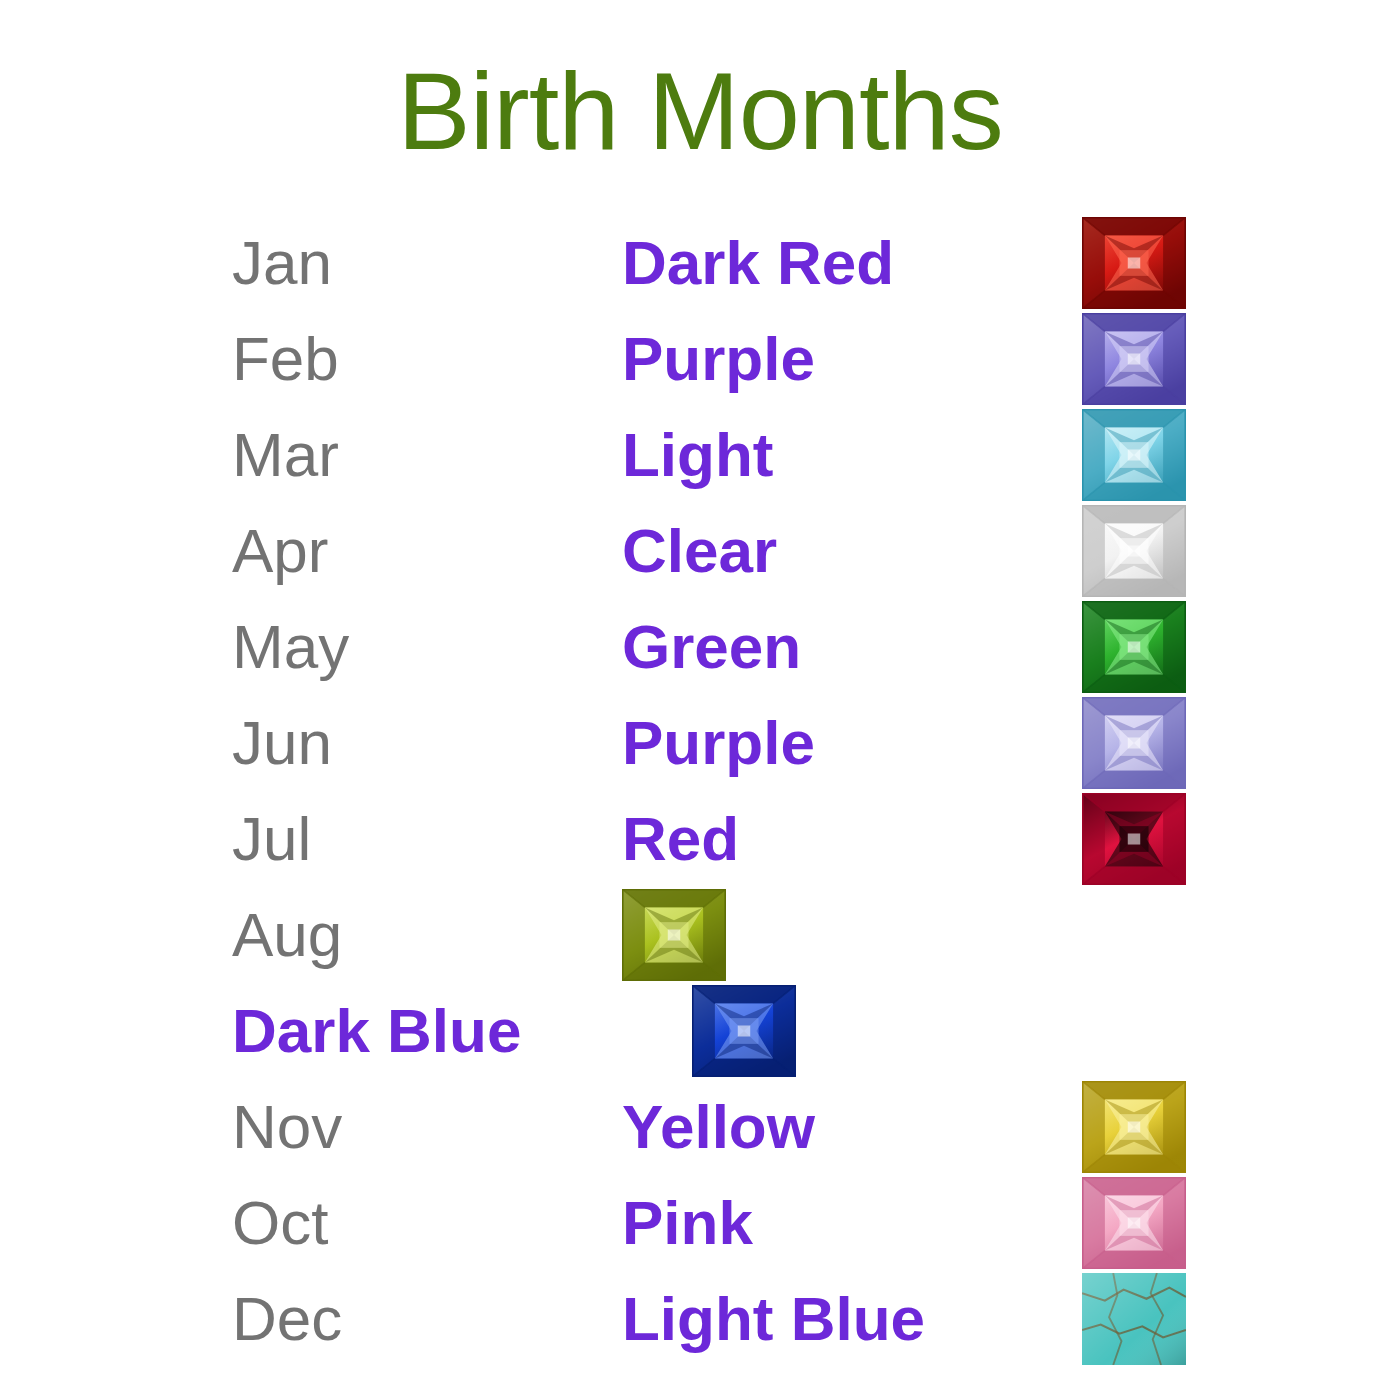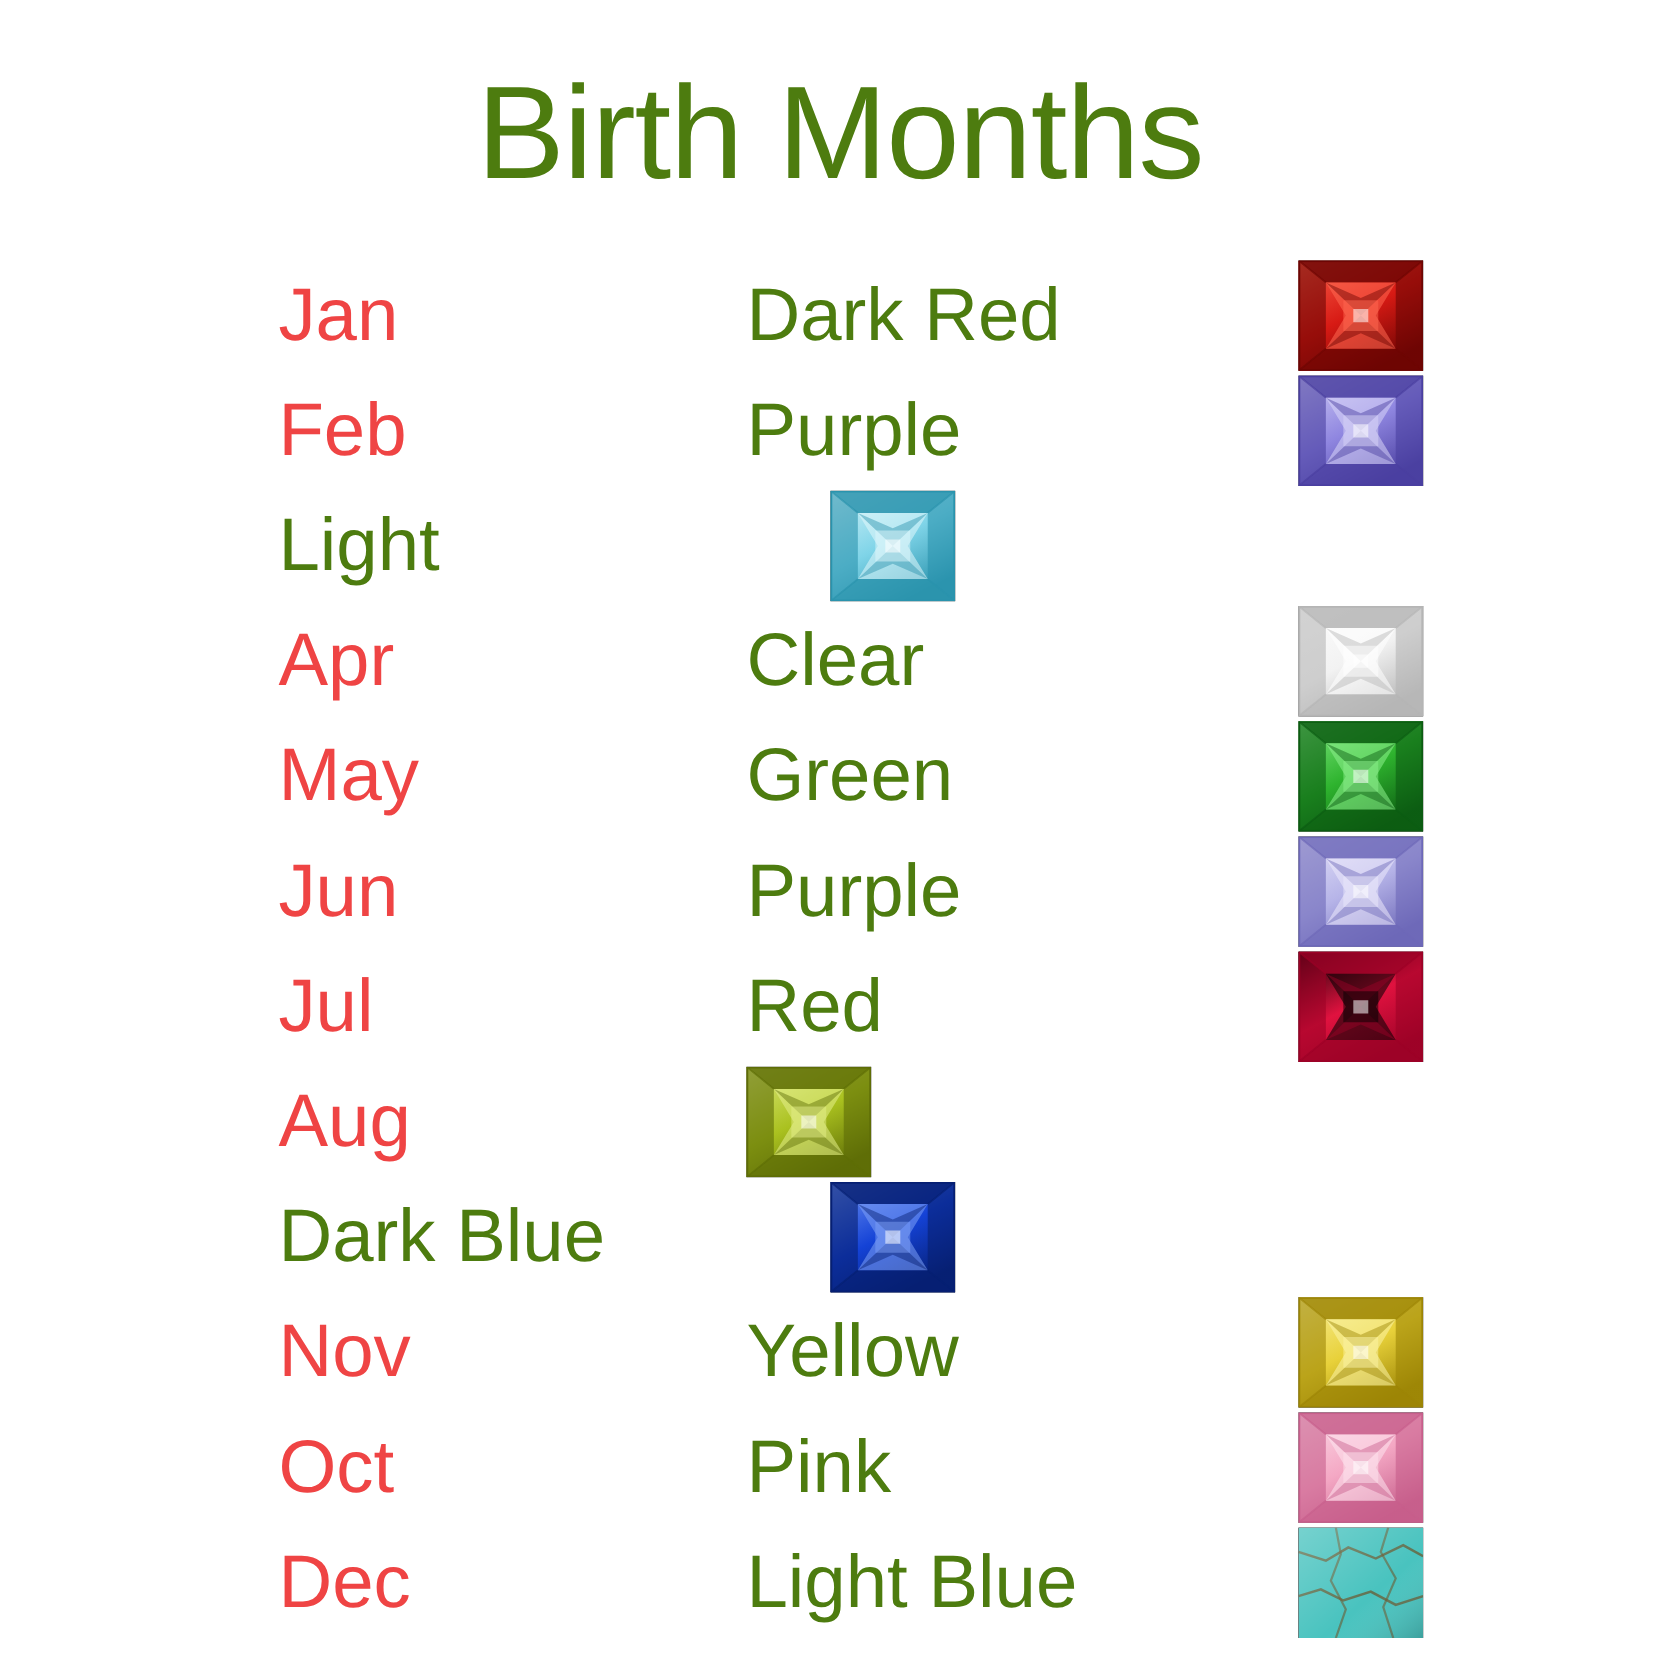--- a/index.html
+++ b/index.html
@@ -40,29 +40,30 @@
   }
   .row {
     display: flex;
     align-items: center;
     height: 96px;
   }
   .cell-month {
     width: 390px;
     font-size: 62px;
     line-height: 1;
-    color: #ef4444;
+    color: #737373;
     white-space: nowrap;
   }
   .cell-color {
     width: 460px;
     font-size: 62px;
     line-height: 1;
-    color: #4d7c0f;
+    color: #6d28d9;
     white-space: nowrap;
+    font-weight: bold;
   }
   .cell-gem {
     width: 130px;
     display: flex;
     align-items: center;
     justify-content: flex-start;
   }
   .gem {
     position: relative;
     width: 104px;
@@ -140,20 +141,21 @@
     <polygon points="22,80 50,66 78,80 50,50" fill="#4a3fa0" opacity="0.45"></polygon>
     <polygon points="36,36 64,36 64,64 36,64" fill="#d9d5f7" opacity="0.5"></polygon>
     <polygon points="44,44 56,44 56,56 44,56" fill="#ffffff" opacity="0.55"></polygon>
     <path d="M0,0 L22,20 M100,0 L78,20 M0,100 L22,80 M100,100 L78,80" stroke="#4a3fa0" stroke-width="1.5" opacity="0.7" fill="none"></path>
     <rect x="0" y="0" width="100" height="100" fill="none" stroke="#4a3fa0" stroke-width="3"></rect>
   </svg>
           </div>
         </div>
       </div>
       <div class="row">
+        <div class="cell-month">Mar</div>
         <div class="cell-color">Light</div>
         <div class="cell-gem">
           <div class="gem">
   <svg viewBox="0 0 100 100" preserveAspectRatio="none">
     <defs>
       <linearGradient id="gl2" x1="0" y1="0" x2="0.6" y2="1">
         <stop offset="0%" stop-color="#e2f7fb" stop-opacity="0.95"></stop>
         <stop offset="55%" stop-color="#7fd4e8" stop-opacity="0.9"></stop>
         <stop offset="100%" stop-color="#2a93ad" stop-opacity="0.95"></stop>
       </linearGradient>

